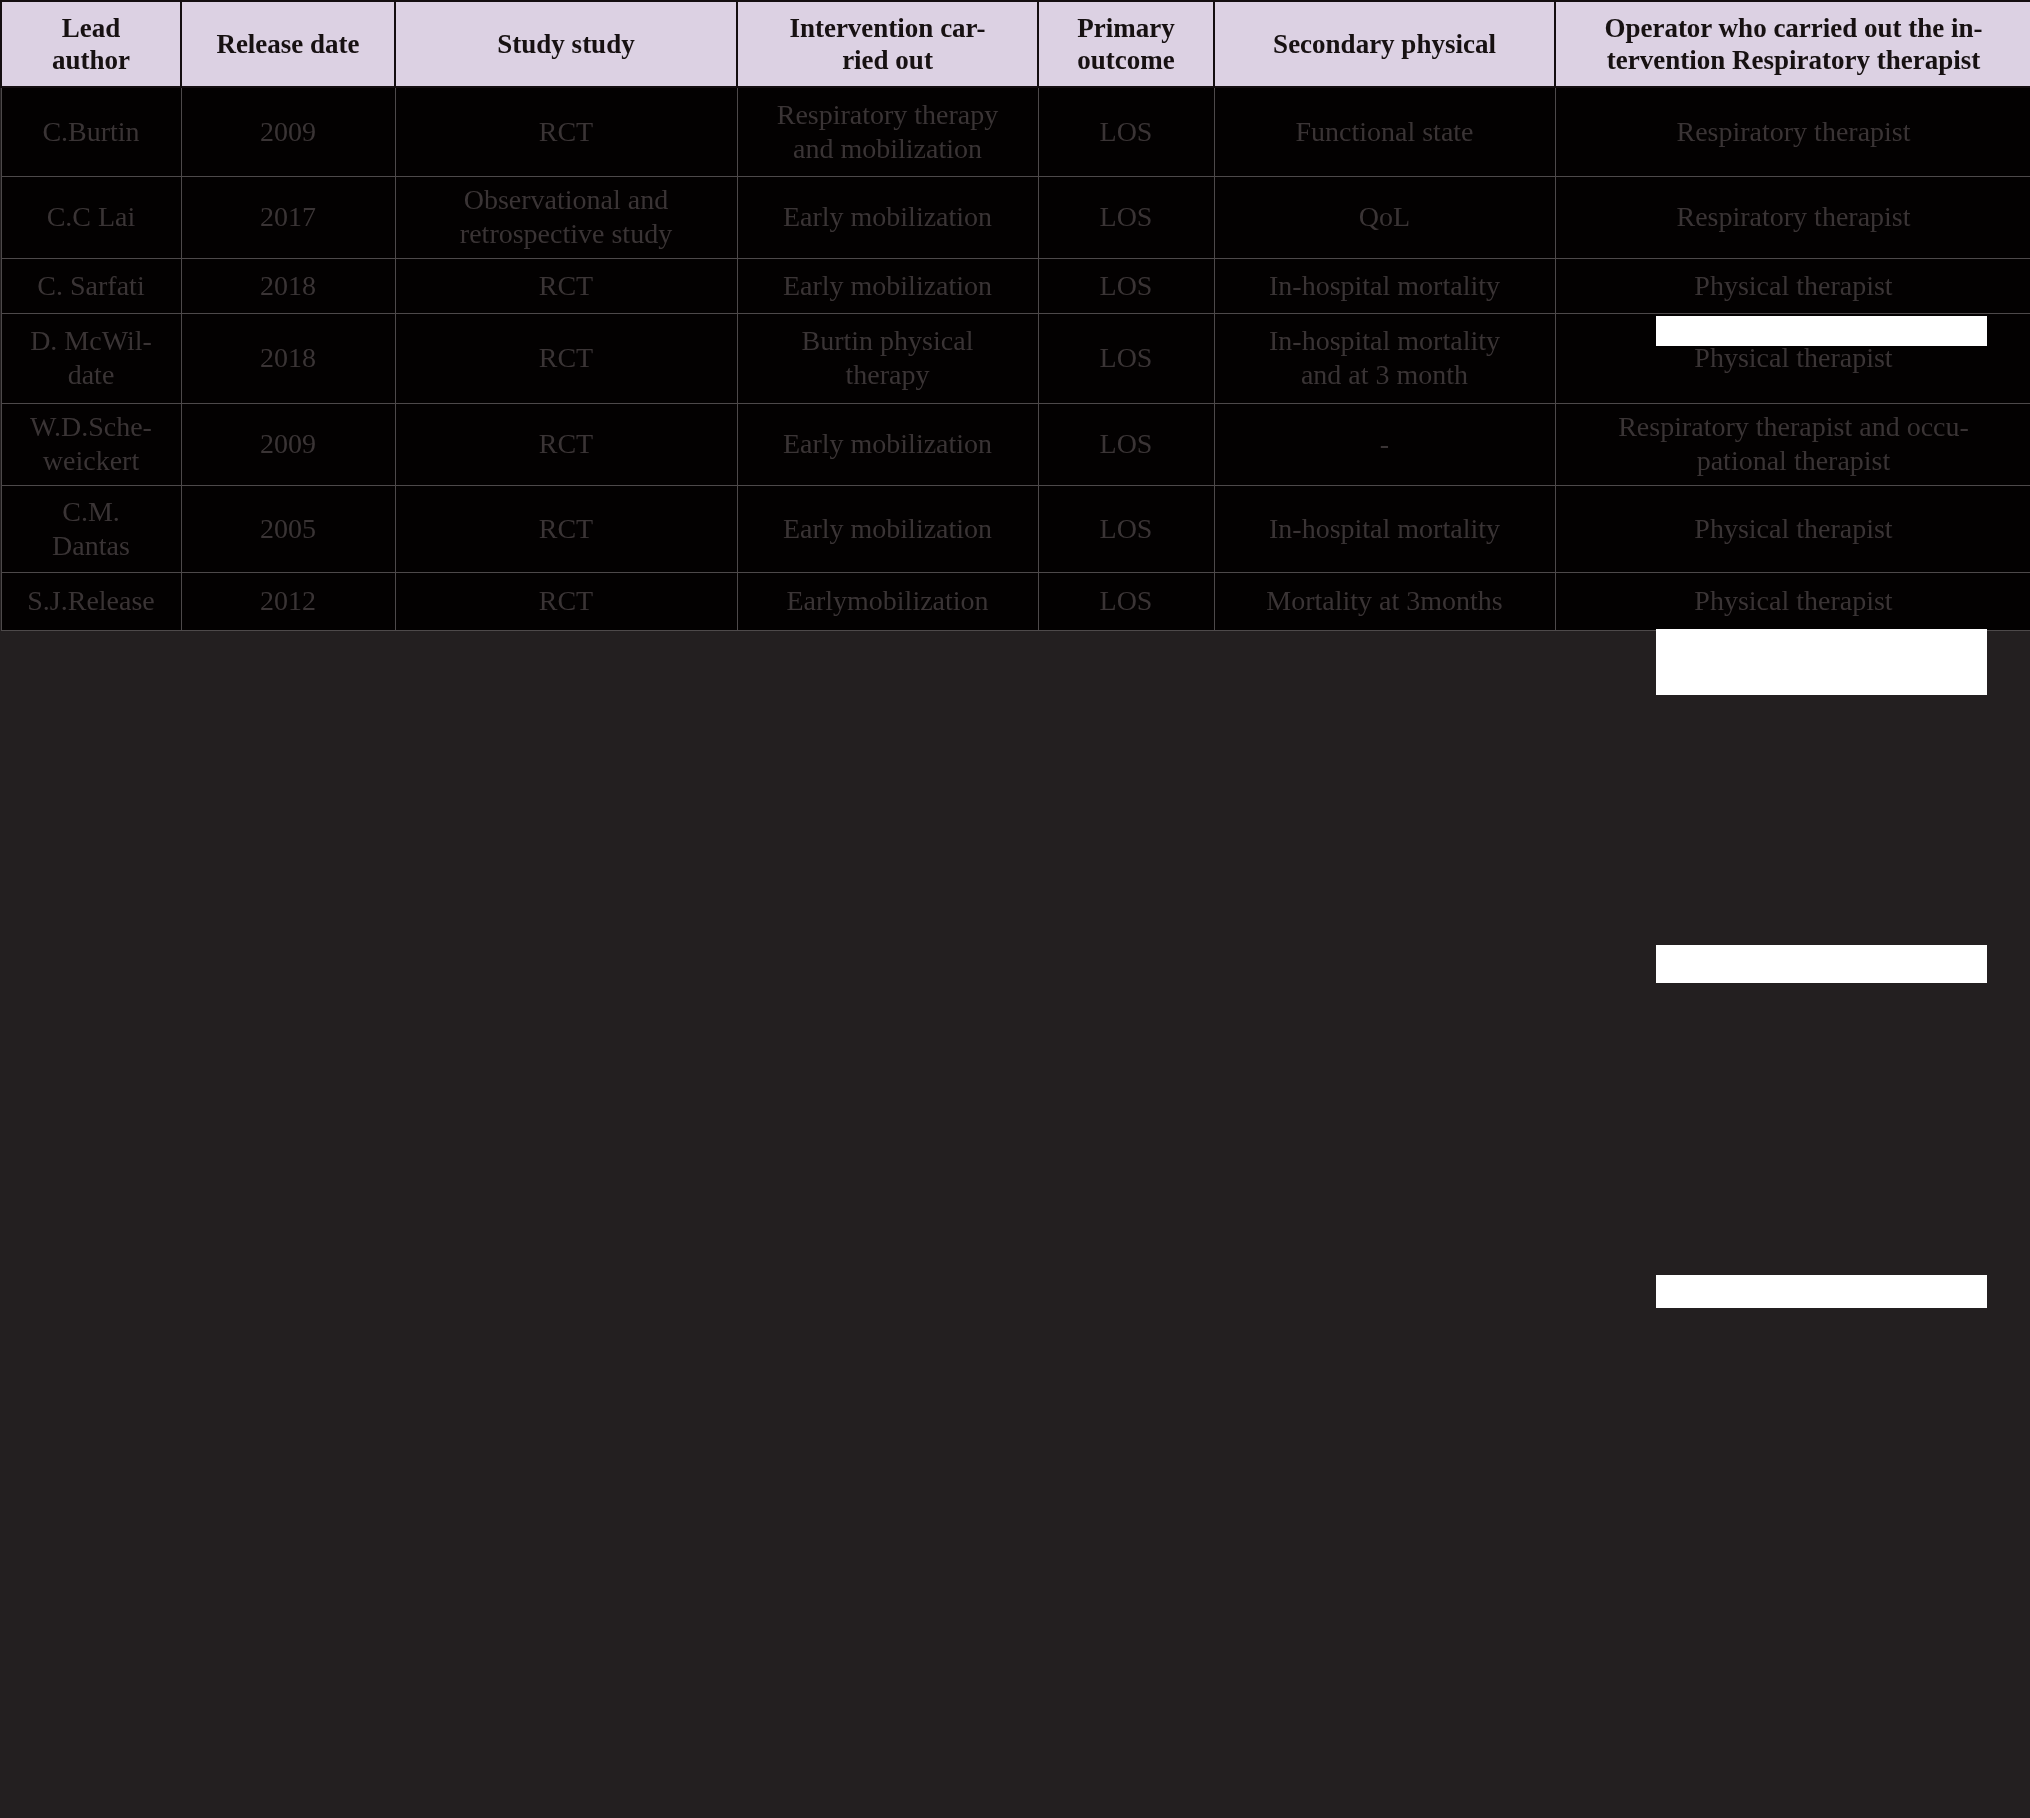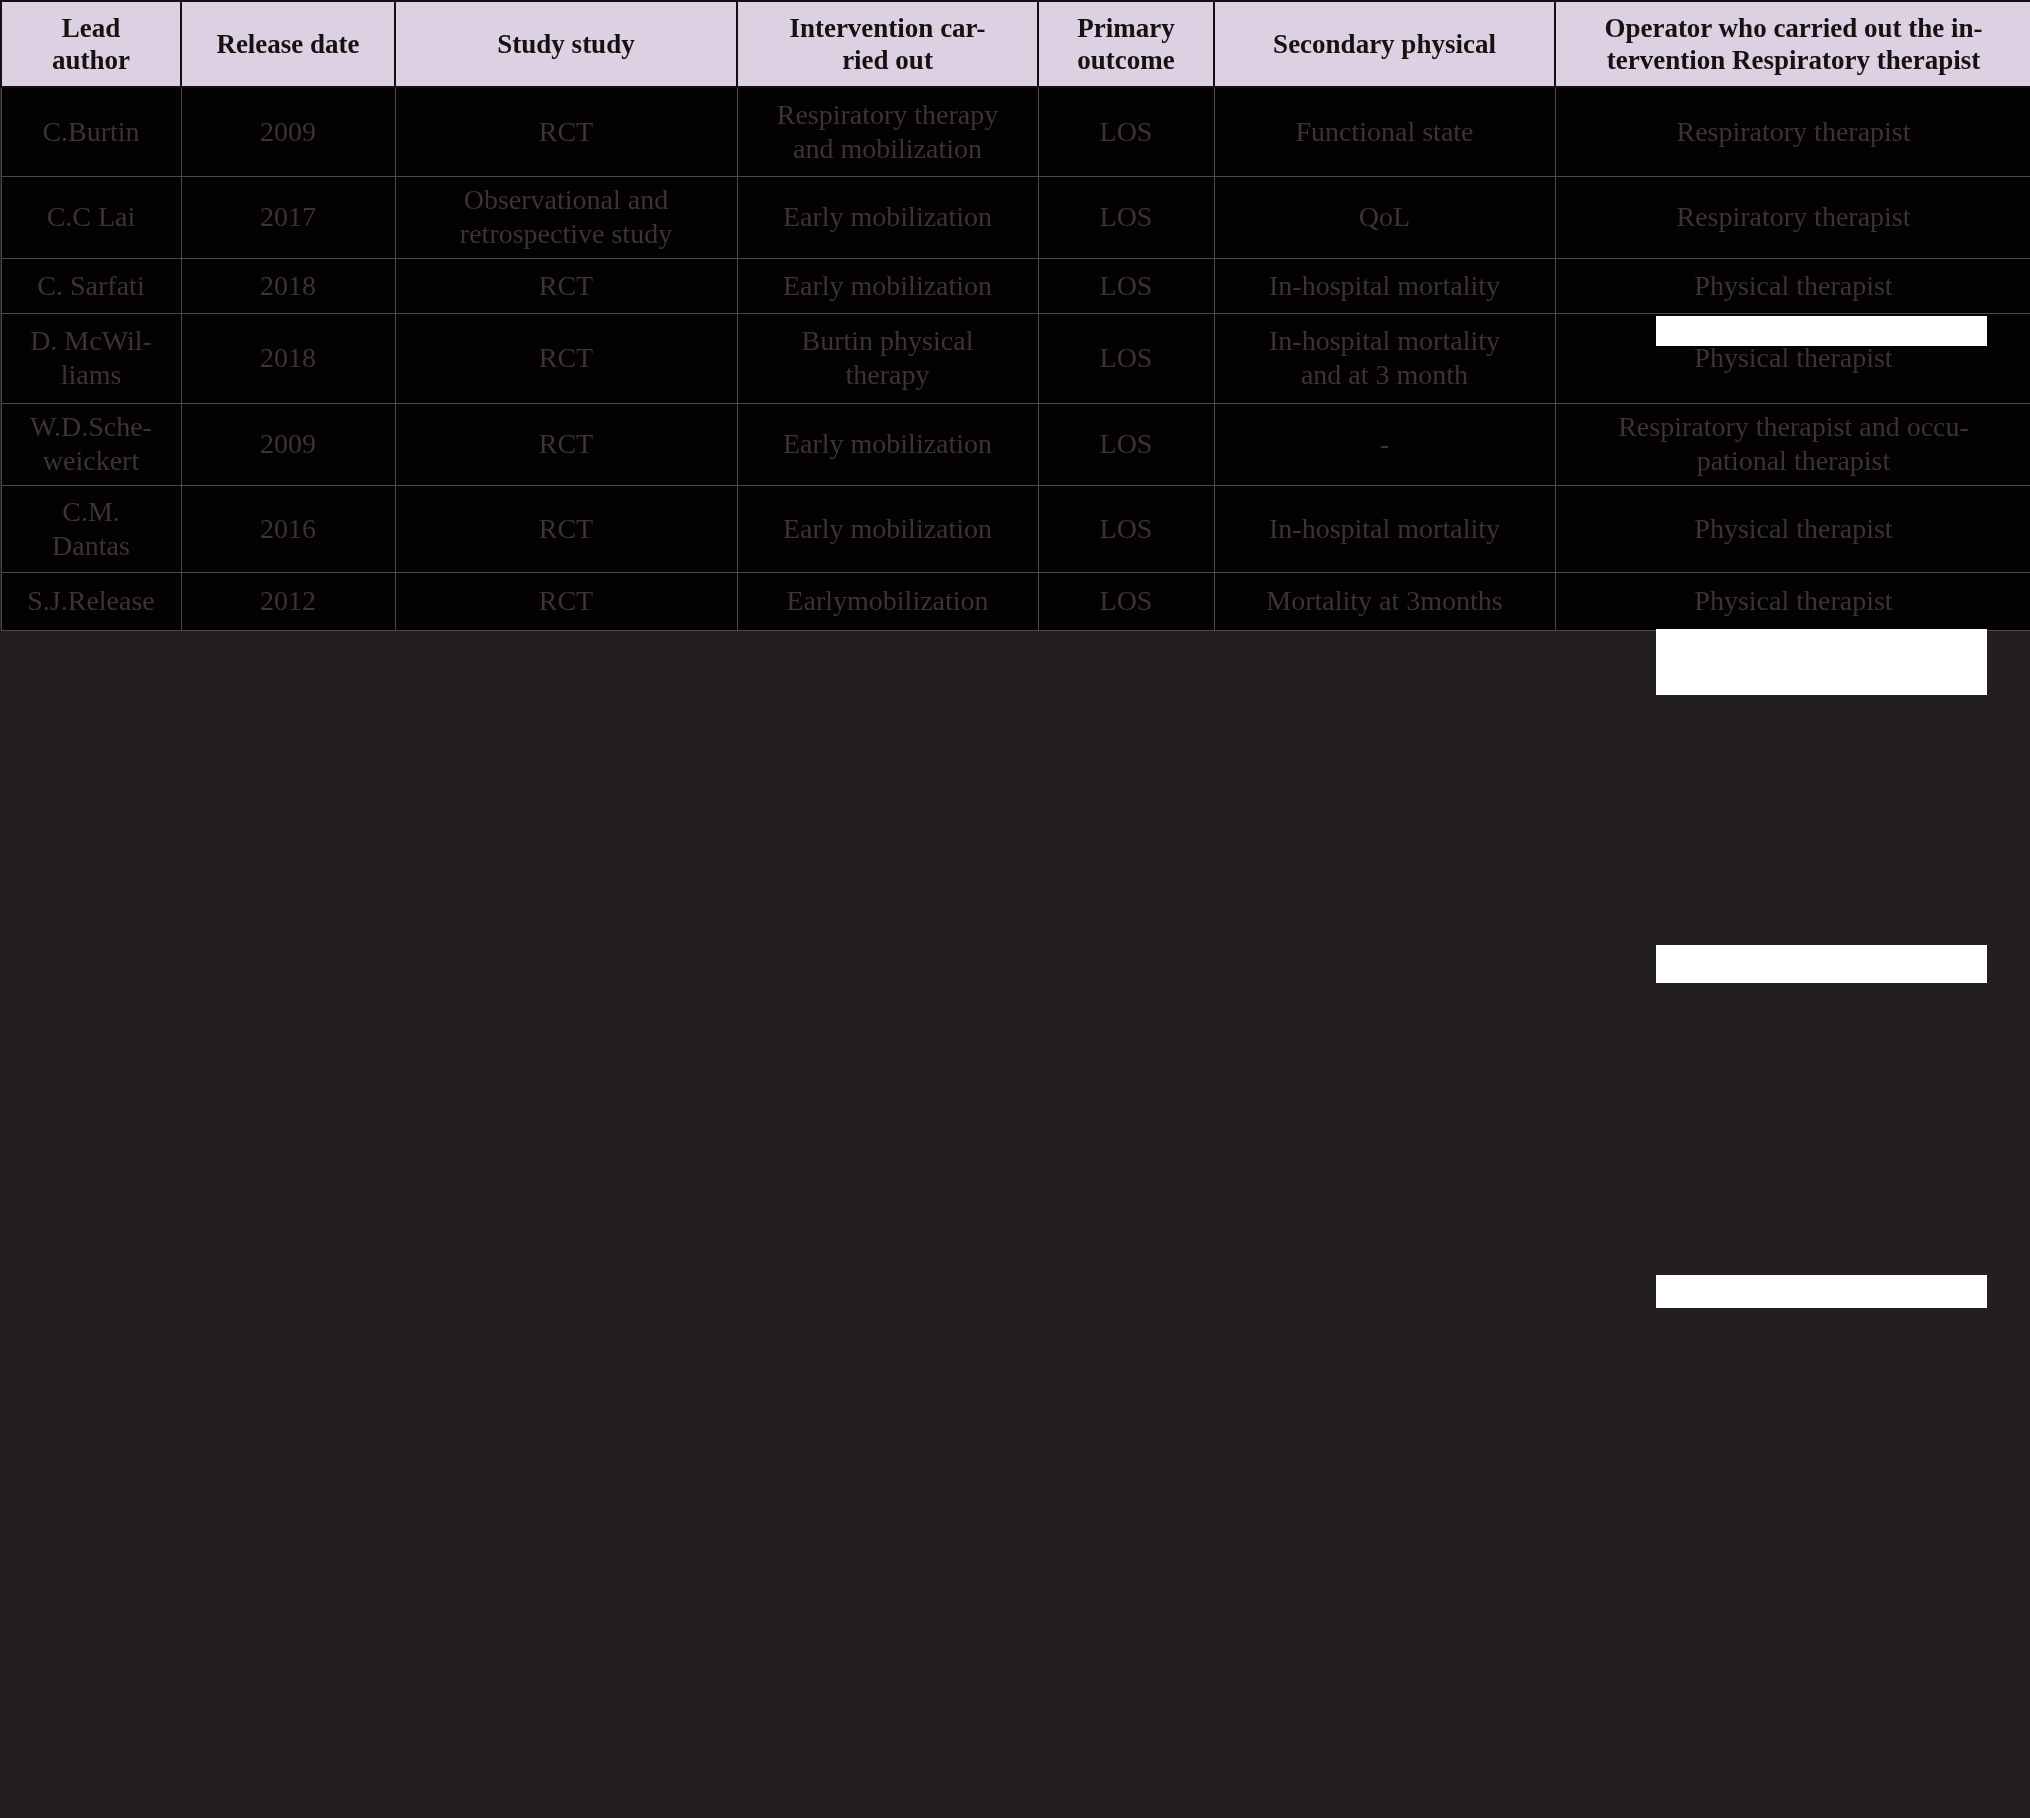--- a/index.html
+++ b/index.html
@@ -136,21 +136,21 @@
         <td>C. Sarfati</td>
         <td>2018</td>
         <td>RCT</td>
         <td>Early mobilization</td>
         <td>LOS</td>
         <td>In-hospital mortality</td>
         <td>Physical therapist</td>
       </tr>
       <tr class="r4">
         <td>D. McWil-
-liams</td>
+date</td>
         <td>2018</td>
         <td>RCT</td>
         <td>Burtin physical
 therapy</td>
         <td>LOS</td>
         <td>In-hospital mortality
 and at 3 month</td>
         <td>Physical therapist</td>
       </tr>
       <tr class="r5">
@@ -160,21 +160,21 @@
         <td>RCT</td>
         <td>Early mobilization</td>
         <td>LOS</td>
         <td>-</td>
         <td>Respiratory therapist and occu-
 pational therapist</td>
       </tr>
       <tr class="r6">
         <td>C.M.
 Dantas</td>
-        <td>2016</td>
+        <td>2005</td>
         <td>RCT</td>
         <td>Early mobilization</td>
         <td>LOS</td>
         <td>In-hospital mortality</td>
         <td>Physical therapist</td>
       </tr>
       <tr class="r7">
         <td>S.J.Release</td>
         <td>2012</td>
         <td>RCT</td>

